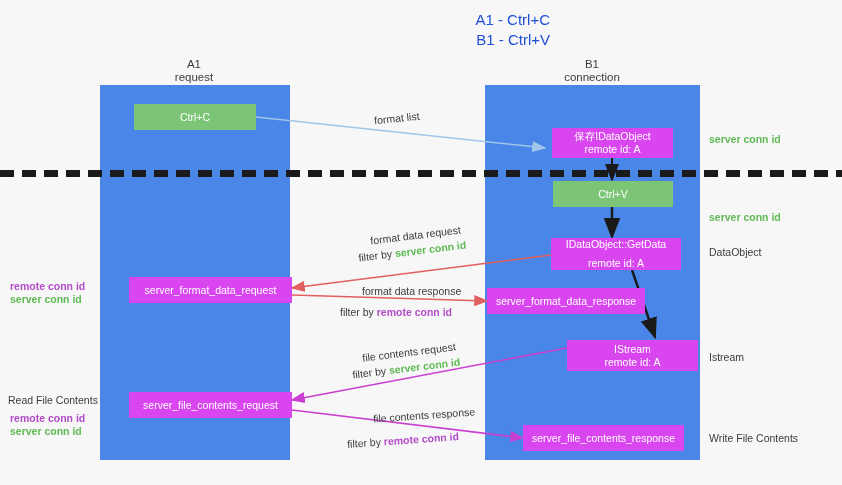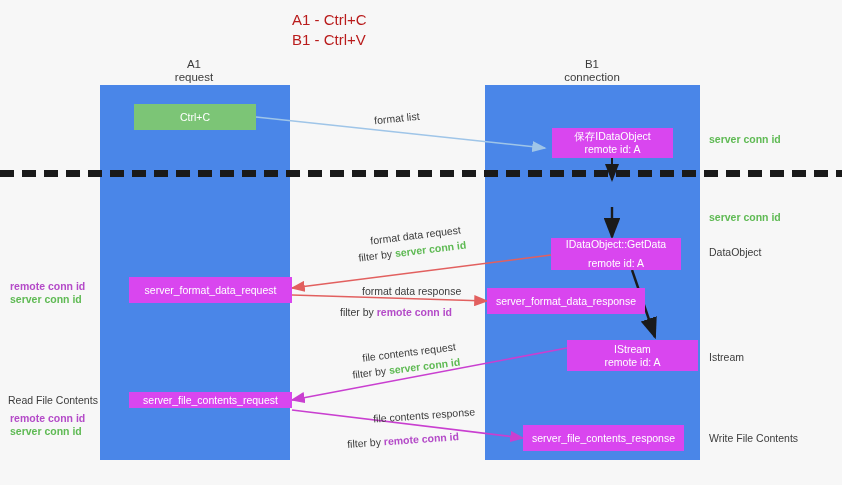--- a/index.html
+++ b/index.html
@@ -1,20 +1,20 @@
 <!DOCTYPE html>
 <html><head>
 <meta charset="utf-8">
 <style>
   html,body{margin:0;padding:0;}
   body{width:842px;height:485px;background:#f7f7f7;font-family:"Liberation Sans",sans-serif;overflow:hidden;position:relative;}
   #stage{position:absolute;left:0;top:0;width:842px;height:485px;}
   .lane{position:absolute;background:#4a86e8;}
   .lane-title{position:absolute;text-align:center;color:#3c3c3c;font-size:11.5px;line-height:13px;}
-  .diagram-title{position:absolute;text-align:left;color:#b91c1c;font-size:15px;line-height:20px;}
+  .diagram-title{position:absolute;text-align:right;color:#1d4ed8;font-size:15px;line-height:20px;}
   .box{position:absolute;box-sizing:border-box;display:flex;flex-direction:column;align-items:center;justify-content:center;color:#ffffff;font-size:10.5px;line-height:13px;text-align:center;}
   .box.green{background:#7cc576;}
   .box.orange{background:#d946ef;}
   .note{position:absolute;font-size:10.5px;line-height:14px;color:#3c3c3c;}
   .note.right{text-align:left;}
   .note.left{text-align:left;}
   .green-t{color:#5fba54;font-weight:bold;}
   .purple-t{color:#b44bc8;font-weight:bold;}
   .arrow-label{position:absolute;font-size:10.5px;line-height:14px;color:#3c3c3c;white-space:nowrap;}
   svg.overlay{position:absolute;left:0;top:0;width:842px;height:485px;pointer-events:none;}
@@ -77,27 +77,30 @@
   </svg>
 
   <div class="dashes"></div>
 
   <div class="box green" style="left:134px;top:104px;width:122px;height:26px;">
     <div>Ctrl+C</div>
   </div>
   <div class="box orange" style="left:129px;top:277px;width:163px;height:26px;">
     <div>server_format_data_request</div>
   </div>
-  <div class="box orange" style="left:129px;top:392px;width:163px;height:16px;">
+  <div class="box orange" style="left:129px;top:392px;width:163px;height:26px;">
     <div>server_file_contents_request</div>
   </div>
 
   <div class="box orange" style="left:552px;top:128px;width:121px;height:30px;">
     <div>保存IDataObject</div>
     <div>remote id: A</div>
+  </div>
+  <div class="box green" style="left:553px;top:181px;width:120px;height:26px;">
+    <div>Ctrl+V</div>
   </div>
   <div class="box orange" style="left:551px;top:238px;width:130px;height:32px;justify-content:space-between;">
     <div>IDataObject::GetData</div>
     <div>remote id: A</div>
   </div>
   <div class="box orange" style="left:567px;top:340px;width:131px;height:31px;">
     <div>IStream</div>
     <div>remote id: A</div>
   </div>
   <div class="box orange" style="left:487px;top:288px;width:158px;height:26px;">

